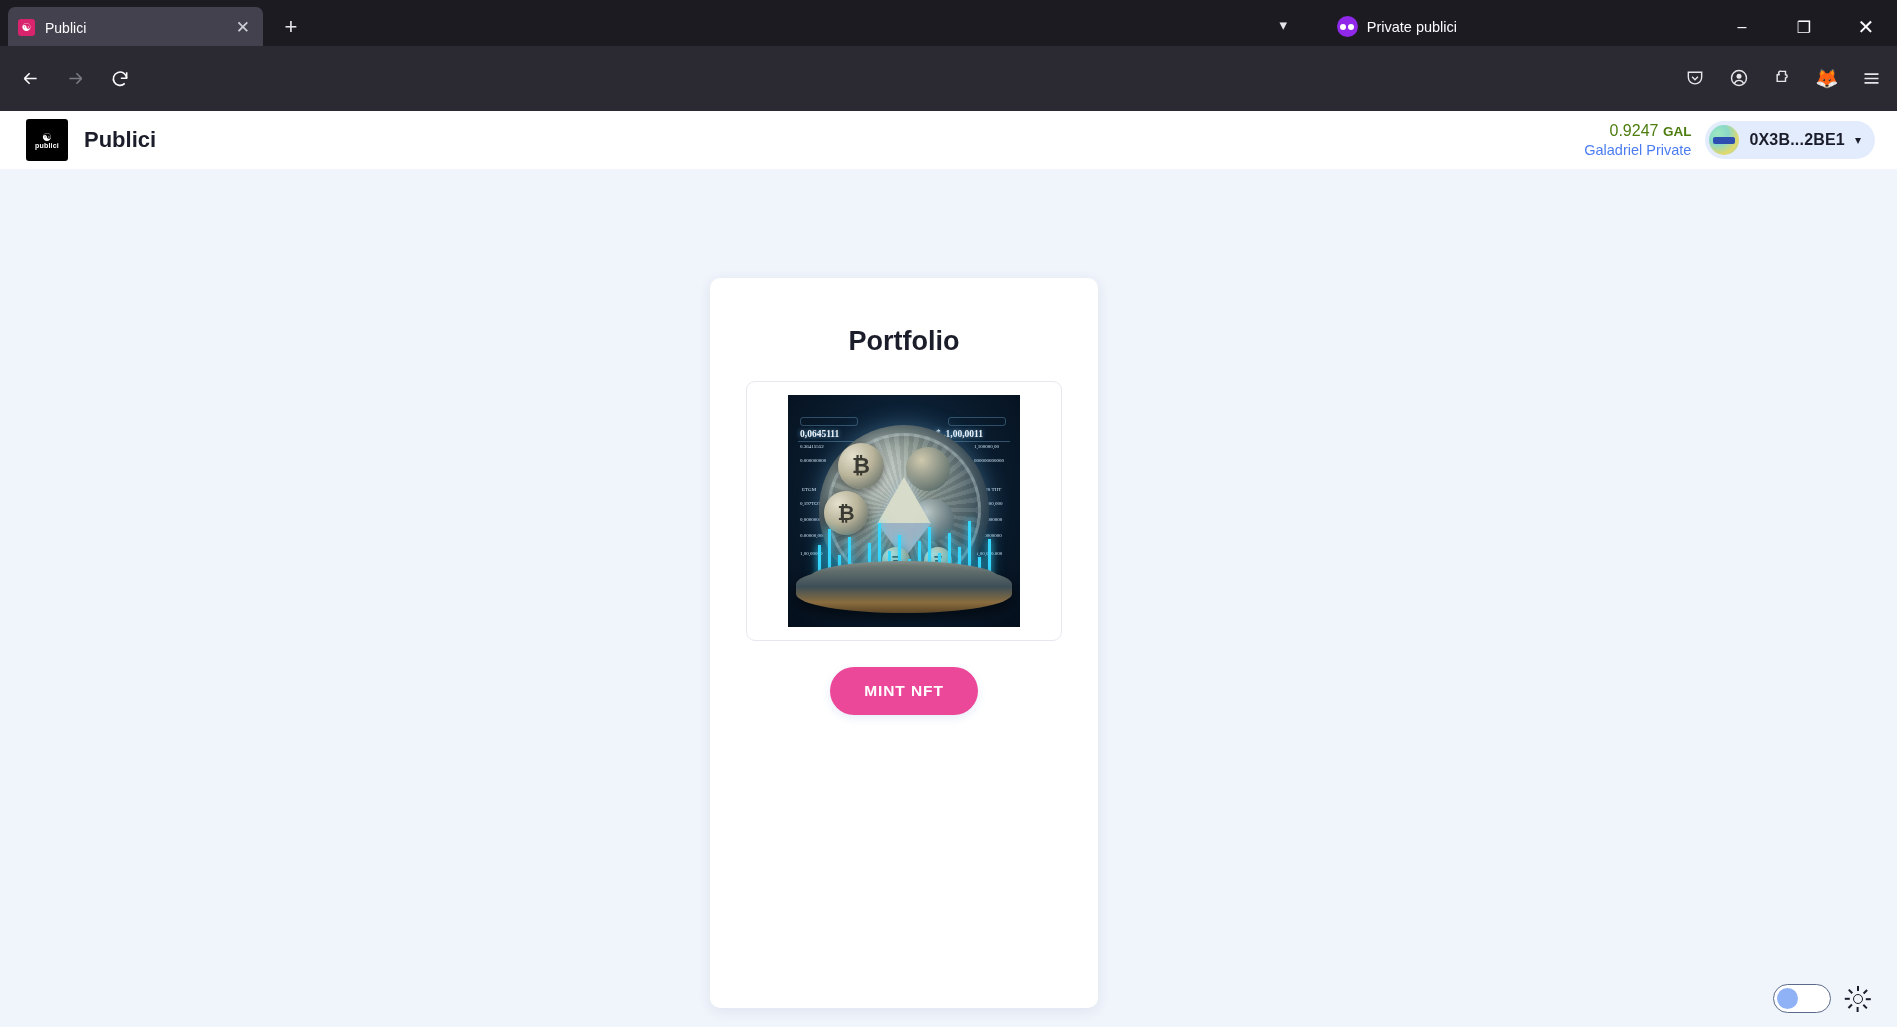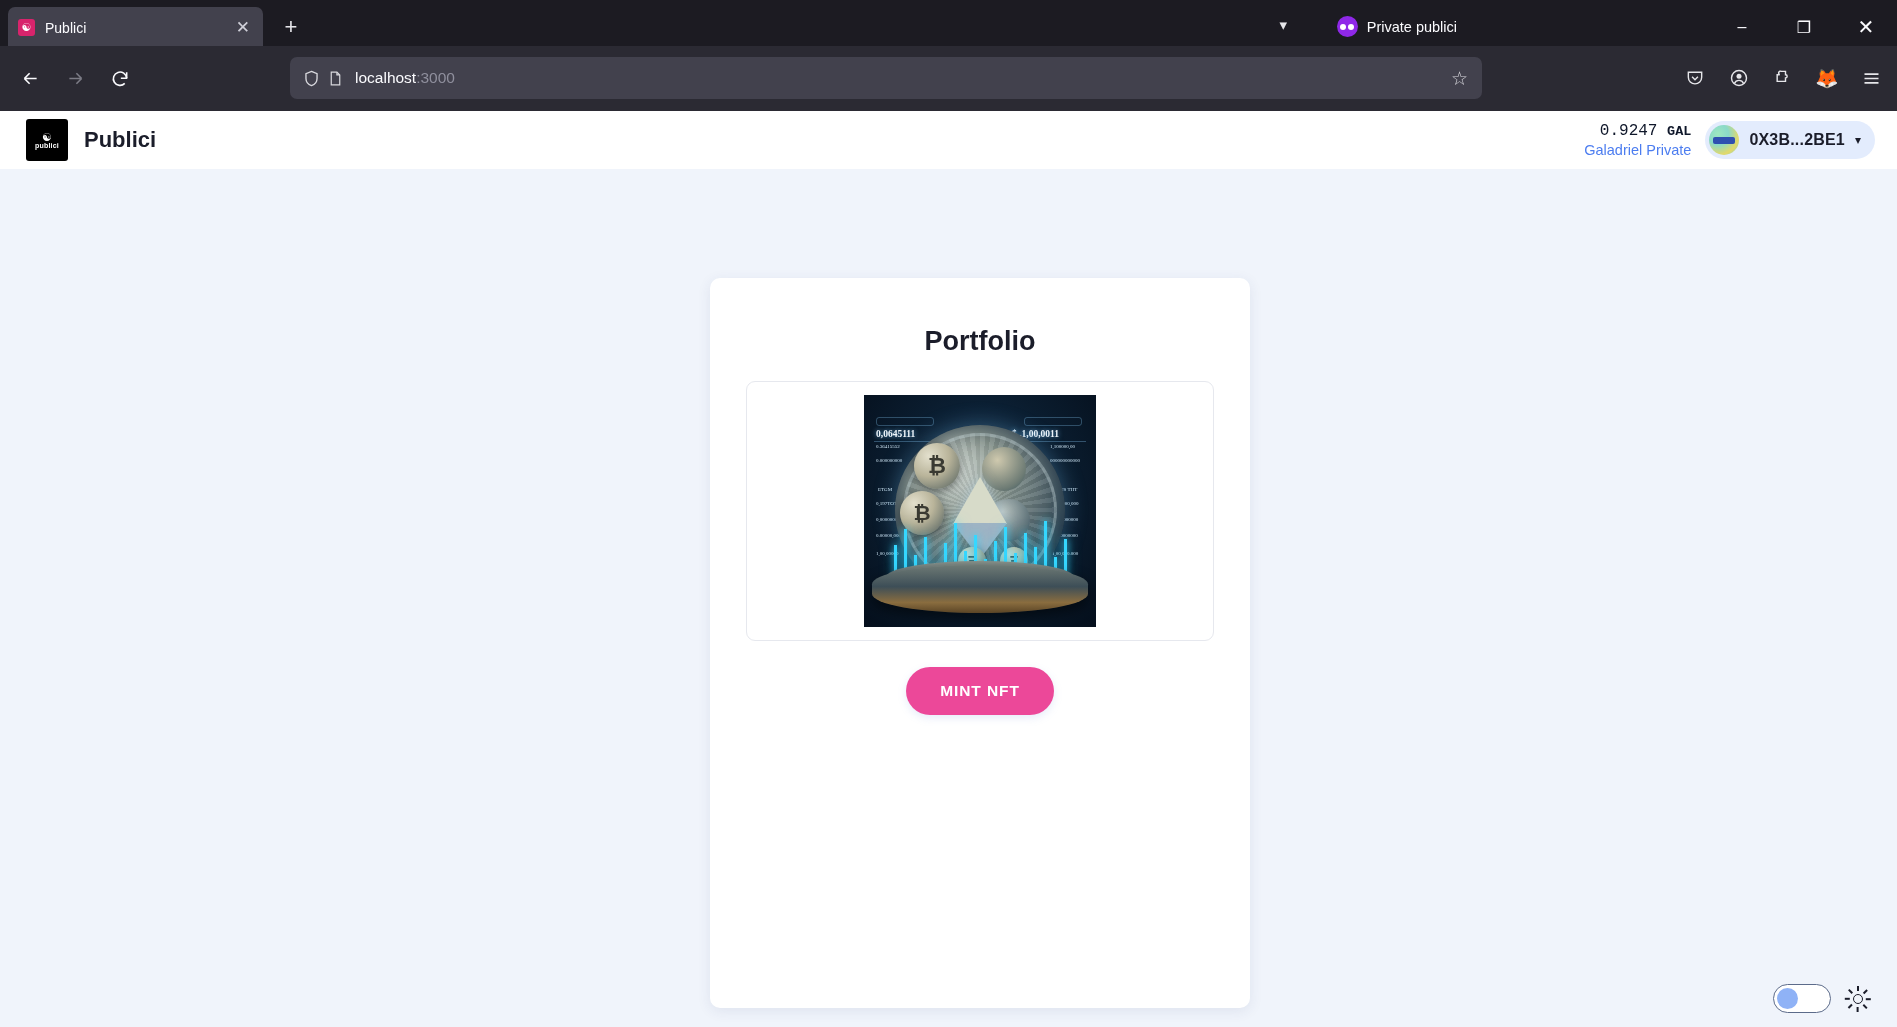--- a/index.html
+++ b/index.html
@@ -81,41 +81,41 @@
   .brand { display: flex; align-items: center; gap: 16px; }
   .brand-logo {
     width: 42px; height: 42px; background: #000; border-radius: 3px;
     display: flex; flex-direction: column; align-items: center; justify-content: center;
   }
   .brand-logo .mark { color: #fff; font-size: 11px; line-height: 10px; }
   .brand-logo .word { color: #fff; font-size: 7px; font-weight: bold; letter-spacing: .2px; }
   .brand-name { font-size: 22px; font-weight: bold; color: #1b1d2a; }
   .wallet { display: flex; align-items: center; gap: 0; }
   .bal { text-align: right; margin-right: 14px; line-height: 1.25; }
-  .bal .amt { font-size: 16px; color: #0f172a; font-family: Liberation Mono, monospace; }
+  .bal .amt { font-size: 16px; color: #4d7c0f; }
   .bal .amt b { font-weight: bold; font-size: 13.5px; }
   .bal .net { font-size: 14.5px; color: #4c7df0; }
   .addrpill {
     display: flex; align-items: center; gap: 10px;
     background: #e3ecfd; border-radius: 999px; padding: 4px 14px 4px 4px; height: 38px;
   }
   .avatar {
     width: 30px; height: 30px; border-radius: 50%;
     background: radial-gradient(circle at 30% 30%, #9ee7c0 0%, #8ad9c9 35%, #e3d96a 70%, #7ad3d8 100%);
     position: relative; overflow: hidden;
   }
   .avatar::after {
     content: ""; position: absolute; left: 4px; right: 4px; top: 12px; height: 7px;
     background: #2f4fb0; border-radius: 2px;
   }
   .addrtxt { font-size: 16px; font-weight: bold; color: #1b1d2a; letter-spacing: .2px; }
   .addrchev { color: #1b1d2a; font-size: 12px; }
   
   .card {
-    position: absolute; left: 710px; top: 167px; width: 540px; min-height: 730px;
+    position: absolute; left: 710px; top: 167px; width: 388px; min-height: 730px;
     background: #fff; border-radius: 10px; box-shadow: 0 3px 14px rgba(40,60,110,.09);
     padding: 28px 36px 34px;
   }
   .card h1 { text-align: center; font-size: 27px; font-weight: bold; color: #1b1d2a; margin: 20px 0 24px; }
   .row {
     display: flex; justify-content: space-between; align-items: center;
     padding: 11px 2px; font-size: 19px; color: #2b2f3e;
     border-bottom: 1px solid #e6e8ee;
   }
   .row .k { }
@@ -250,35 +250,20 @@
           <path d="M5 12h14M19 12l-6-6M19 12l-6 6"></path>
         </svg>
     </div>
     <div class="navbtn reload">
       <svg width="20" height="20" viewBox="0 0 24 24" fill="none" stroke="currentColor" stroke-width="1.9">
           <path d="M20 11a8 8 0 1 0-2.3 6.3"></path>
           <path d="M20 4v7h-7" stroke-linejoin="round"></path>
         </svg>
     </div>
 
-    <div class="urlbar">
-      <span class="shield">
-        <svg width="19" height="19" viewBox="0 0 24 24" fill="none" stroke="currentColor" stroke-width="1.7">
-            <path d="M12 3l7 3v6c0 4.5-3 7.6-7 9-4-1.4-7-4.5-7-9V6z"></path>
-          </svg>
-      </span>
-      <span class="pagei">
-        <svg width="17" height="19" viewBox="0 0 24 24" fill="none" stroke="currentColor" stroke-width="1.7">
-            <path d="M14 3H6v18h12V7z"></path>
-            <path d="M14 3v4h4"></path>
-          </svg>
-      </span>
-      <span class="urltext"><span>localhost</span><span class="dim">:3000</span></span>
-      <span class="star">☆</span>
-    </div>
 
     <div class="extbar">
       <div class="extbtn">
         <svg width="20" height="20" viewBox="0 0 24 24" fill="none" stroke="currentColor" stroke-width="1.7">
             <path d="M4 5h16v6a8 8 0 0 1-16 0z"></path>
             <path d="M8.5 10.5L12 14l3.5-3.5"></path>
           </svg>
       </div>
       <div class="extbtn">
         <svg width="20" height="20" viewBox="0 0 24 24" fill="none" stroke="currentColor" stroke-width="1.7">

